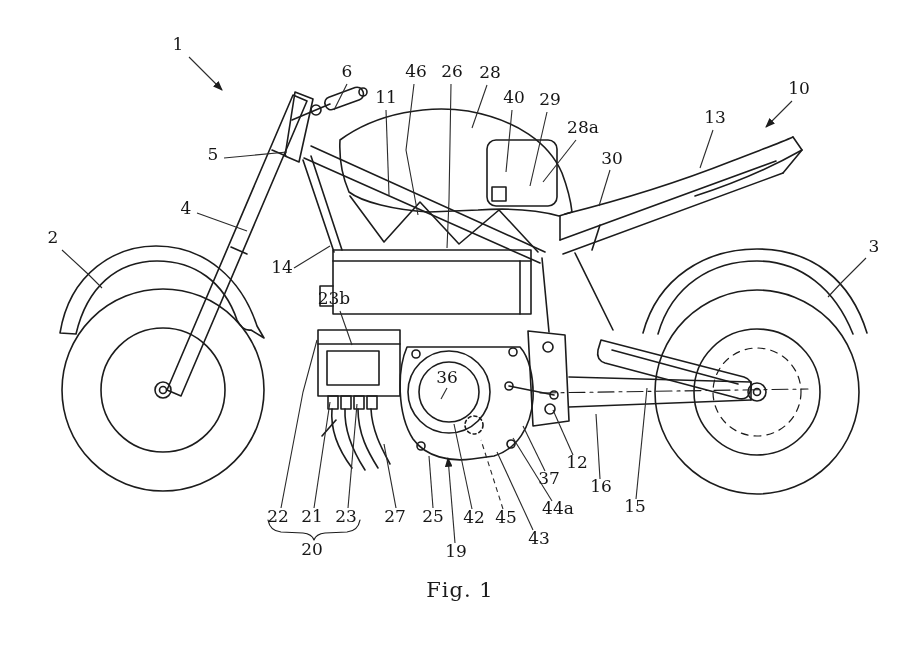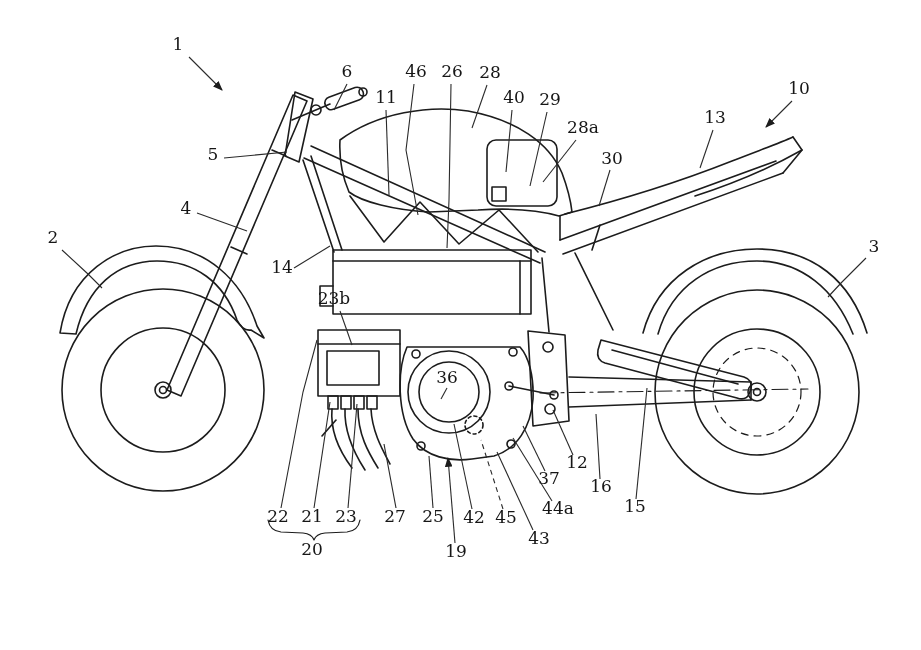--- a/index.html
+++ b/index.html
@@ -207,13 +207,14 @@
         <text x="395" y="522" class="ref">27</text>
         <text x="433" y="522" class="ref">25</text>
         <text x="474" y="523" class="ref">42</text>
         <text x="506" y="523" class="ref">45</text>
         <text x="539" y="544" class="ref">43</text>
         <text x="456" y="557" class="ref">19</text>
         <text x="312" y="555" class="ref">20</text>
       </g>
   </svg>
 
+  <div class="caption">Fig. 1</div>
 </div>
 
 </body></html>

